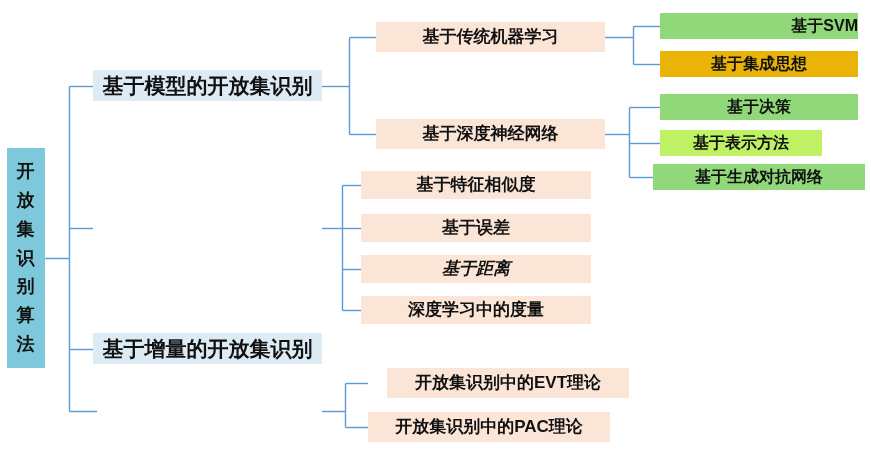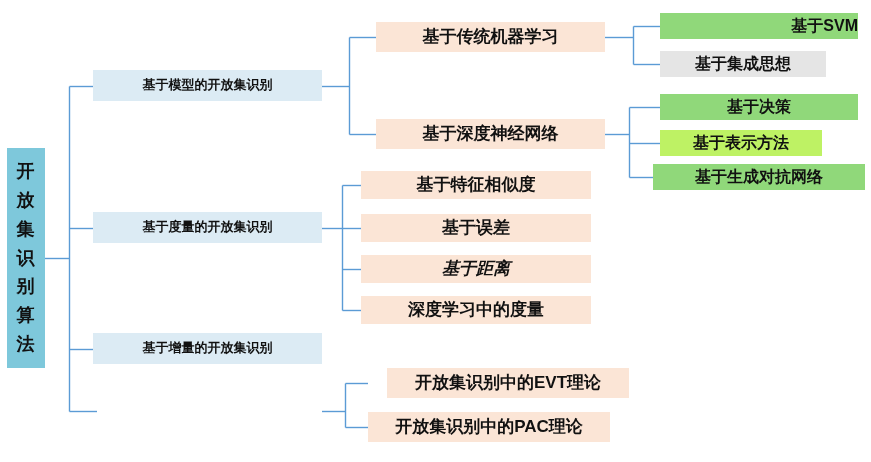--- a/index.html
+++ b/index.html
@@ -34,21 +34,21 @@
     line-height: 1.1;
   }
   .node.root {
     font-size: 18px;
     letter-spacing: 1px;
     line-height: 1.6;
   }
   .node.root span {
     white-space: pre-line;
   }
-  .node.l1 { font-size: 13px; }
+  .node.l1 { font-size: 21px; }
   .node.l2 { font-size: 17px; }
   .node.l3 { font-size: 16px; }
 </style>
 </head>
 <body>
 
 <div id="stage">
   <svg id="connectors" viewBox="0 0 871 462" xmlns="http://www.w3.org/2000/svg">
       <line x1="45" y1="258.5" x2="69.5" y2="258.5" stroke="#5B9BD5" stroke-width="1.4"></line>
       <line x1="69.5" y1="86.5" x2="69.5" y2="411.5" stroke="#5B9BD5" stroke-width="1.4"></line>
@@ -86,23 +86,20 @@
 放
 集
 识
 别
 算
 法</span>
     </div>
     <div class="node l1" style="left: 93px; top: 70px; width: 229px; height: 31px; background: rgb(220, 235, 244);">
       <span>基于模型的开放集识别</span>
     </div>
-    <div class="node l1" style="left: 93px; top: 212px; width: 229px; height: 31px; background: rgb(220, 235, 244);">
-      <span>基于度量的开放集识别</span>
-    </div>
     <div class="node l1" style="left: 93px; top: 333px; width: 229px; height: 31px; background: rgb(220, 235, 244);">
       <span>基于增量的开放集识别</span>
     </div>
     <div class="node l2" style="left: 376px; top: 22px; width: 229px; height: 30px; background: rgb(251, 229, 214);">
       <span>基于传统机器学习</span>
     </div>
     <div class="node l2" style="left: 376px; top: 119px; width: 229px; height: 30px; background: rgb(251, 229, 214);">
       <span>基于深度神经网络</span>
     </div>
     <div class="node l2" style="left: 361px; top: 171px; width: 230px; height: 28px; background: rgb(251, 229, 214); justify-content: center;">
@@ -119,21 +116,21 @@
     </div>
     <div class="node l2" style="left: 387px; top: 368px; width: 242px; height: 30px; background: rgb(251, 229, 214);">
       <span>开放集识别中的EVT理论</span>
     </div>
     <div class="node l2" style="left: 368px; top: 412px; width: 242px; height: 30px; background: rgb(251, 229, 214);">
       <span>开放集识别中的PAC理论</span>
     </div>
     <div class="node l3" style="left: 660px; top: 13px; width: 198px; height: 26px; background: rgb(144, 216, 122); justify-content: flex-end;">
       <span>基于SVM</span>
     </div>
-    <div class="node l3" style="left: 660px; top: 51px; width: 166px; height: 26px; background: #e5e5e5; justify-content: center;">
+    <div class="node l3" style="left: 660px; top: 51px; width: 198px; height: 26px; background: #eab308; justify-content: center;">
       <span>基于集成思想</span>
     </div>
     <div class="node l3" style="left: 660px; top: 94px; width: 198px; height: 26px; background: rgb(144, 216, 122);">
       <span>基于决策</span>
     </div>
     <div class="node l3" style="left: 660px; top: 130px; width: 162px; height: 26px; background: #bef264;">
       <span>基于表示方法</span>
     </div>
     <div class="node l3" style="left: 653px; top: 164px; width: 212px; height: 26px; background: rgb(144, 216, 122);">
       <span>基于生成对抗网络</span>

